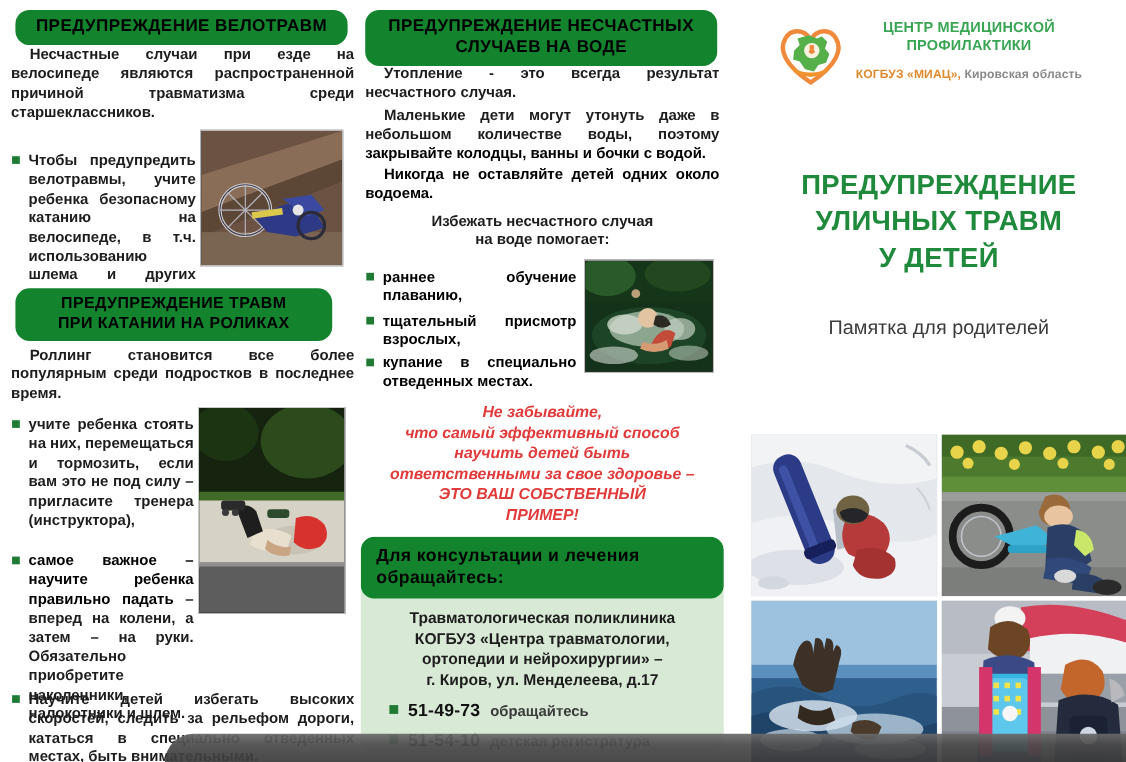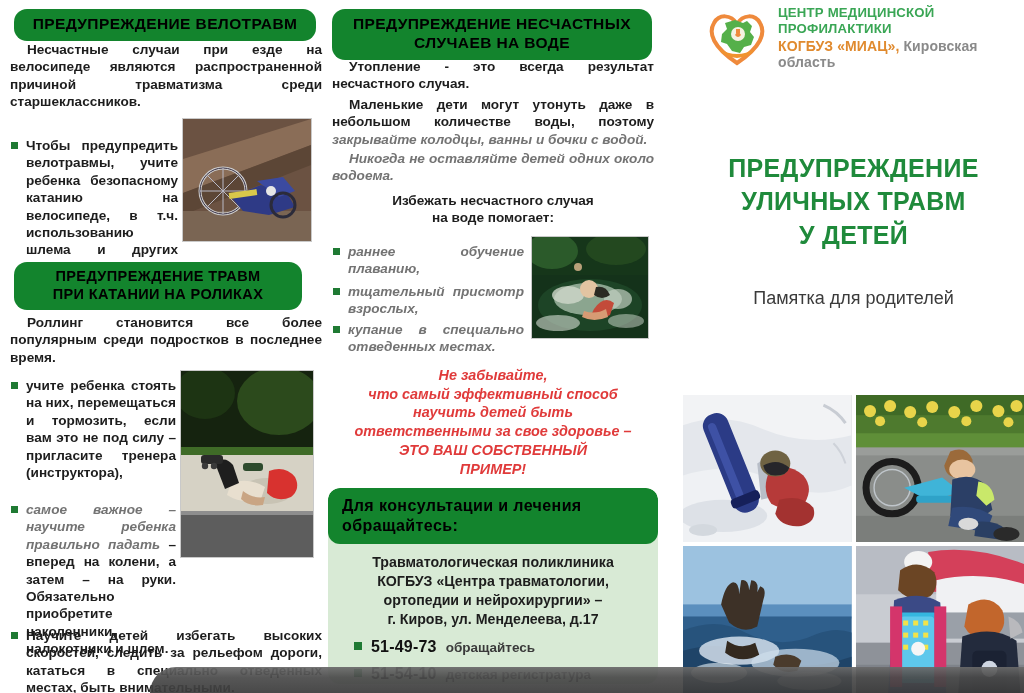--- a/index.html
+++ b/index.html
@@ -39,21 +39,21 @@
     font-weight:bold;
   }
   .body-txt.ind{text-indent:17px;}
 
   
   .bul{position:relative;padding-left:16px;margin-top:7px;}
   .bul:before{
     content:"";position:absolute;left:1px;top:5px;
     width:7px;height:7px;background:#1f7a33;
   }
-  .green{color:#737373;font-style:italic;}
+  .green{color:#000000;}
   .dark{color:#1d1d1d;}
 
   
   .ph{
     border:1px solid #c9c9c9;
     background:#2b2b2b;
     overflow:hidden;position:relative;
   }
 
   
@@ -73,27 +73,27 @@
   .clinic{
     text-align:center;font-weight:bold;font-size:14.2px;
     line-height:1.33;color:#1d1d1d;
   }
   .phone-row{display:flex;align-items:baseline;gap:9px;margin-top:9px;padding-left:14px;}
   .phone-row .sq{width:8px;height:8px;background:#1f7a33;flex:0 0 auto;position:relative;top:-2px;}
   .phone-num{font-weight:bold;font-size:16px;color:#111;letter-spacing:.2px;}
   .phone-lbl{font-size:13.5px;color:#3a3a3a;font-weight:bold;}
 
   
-  .logo-wrap{position:absolute;left:22px;top:5px;display:flex;align-items:flex-start;gap:9px;}
+  .logo-wrap{position:absolute;left:22px;top:17px;display:flex;align-items:flex-start;gap:9px;text-align:center;}
   .logo-mark{width:64px;height:64px;flex:0 0 auto;}
   .logo-txt .l1,.logo-txt .l2{
     color:#3aa655;font-weight:bold;font-size:13.2px;letter-spacing:.2px;line-height:1.18;
   }
   .logo-txt .l3{
-    color:#e08a2e;font-weight:bold;font-size:14px;margin-top:2px;letter-spacing:.1px;
+    color:#e08a2e;font-weight:bold;font-size:11px;margin-top:14px;letter-spacing:.1px;
   }
   .logo-txt .l3 .reg{color:#8a8a8a;font-weight:bold;}
 
   .title{
     position:absolute;left:0;right:0;top:152px;text-align:center;
     color:#1f8a3b;font-weight:bold;font-size:25px;line-height:1.33;
     letter-spacing:.3px;
   }
   .subtitle{
     position:absolute;left:0;right:0;top:288px;text-align:center;

